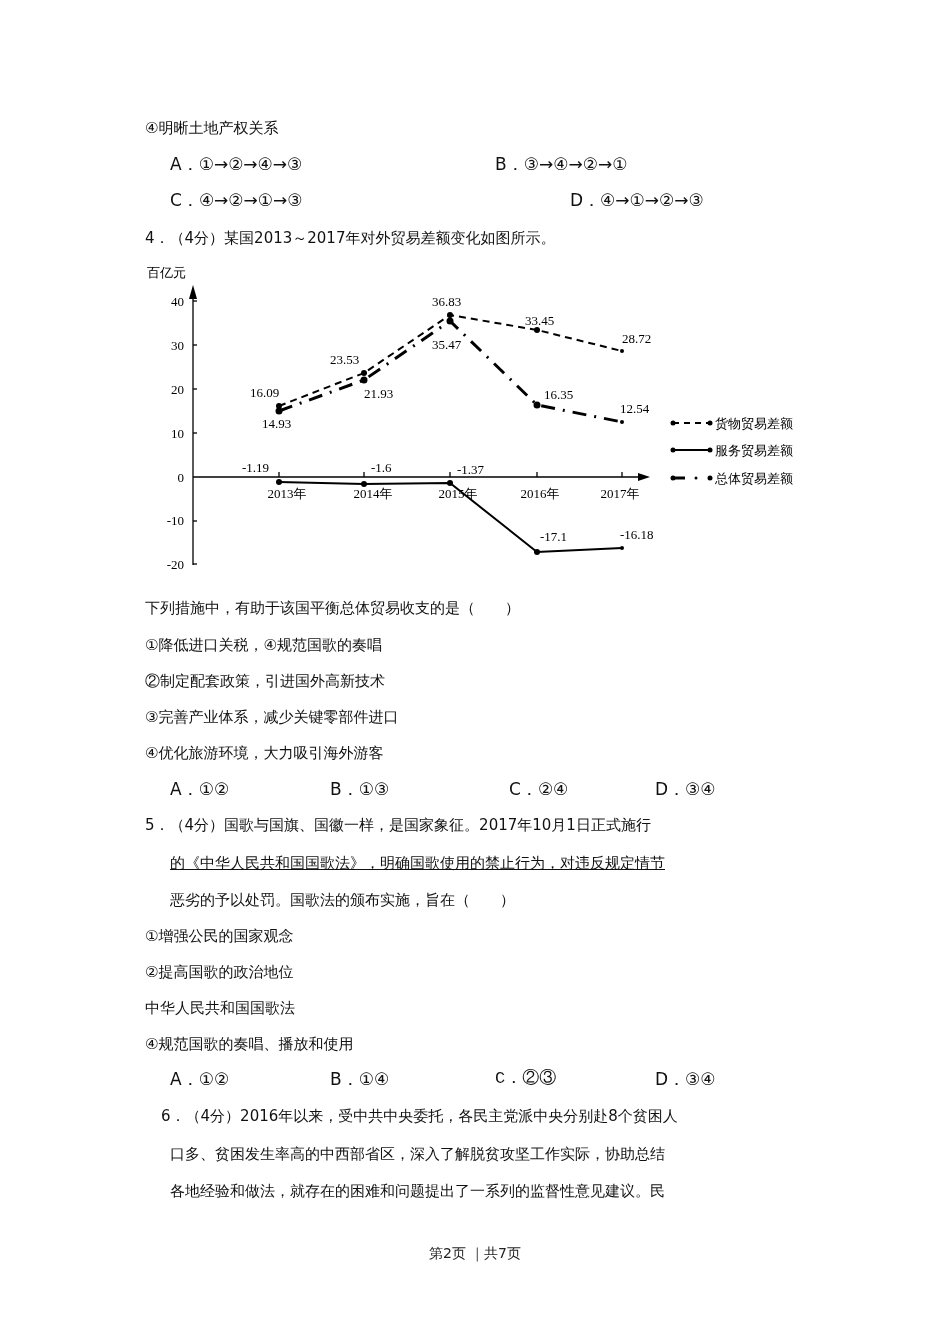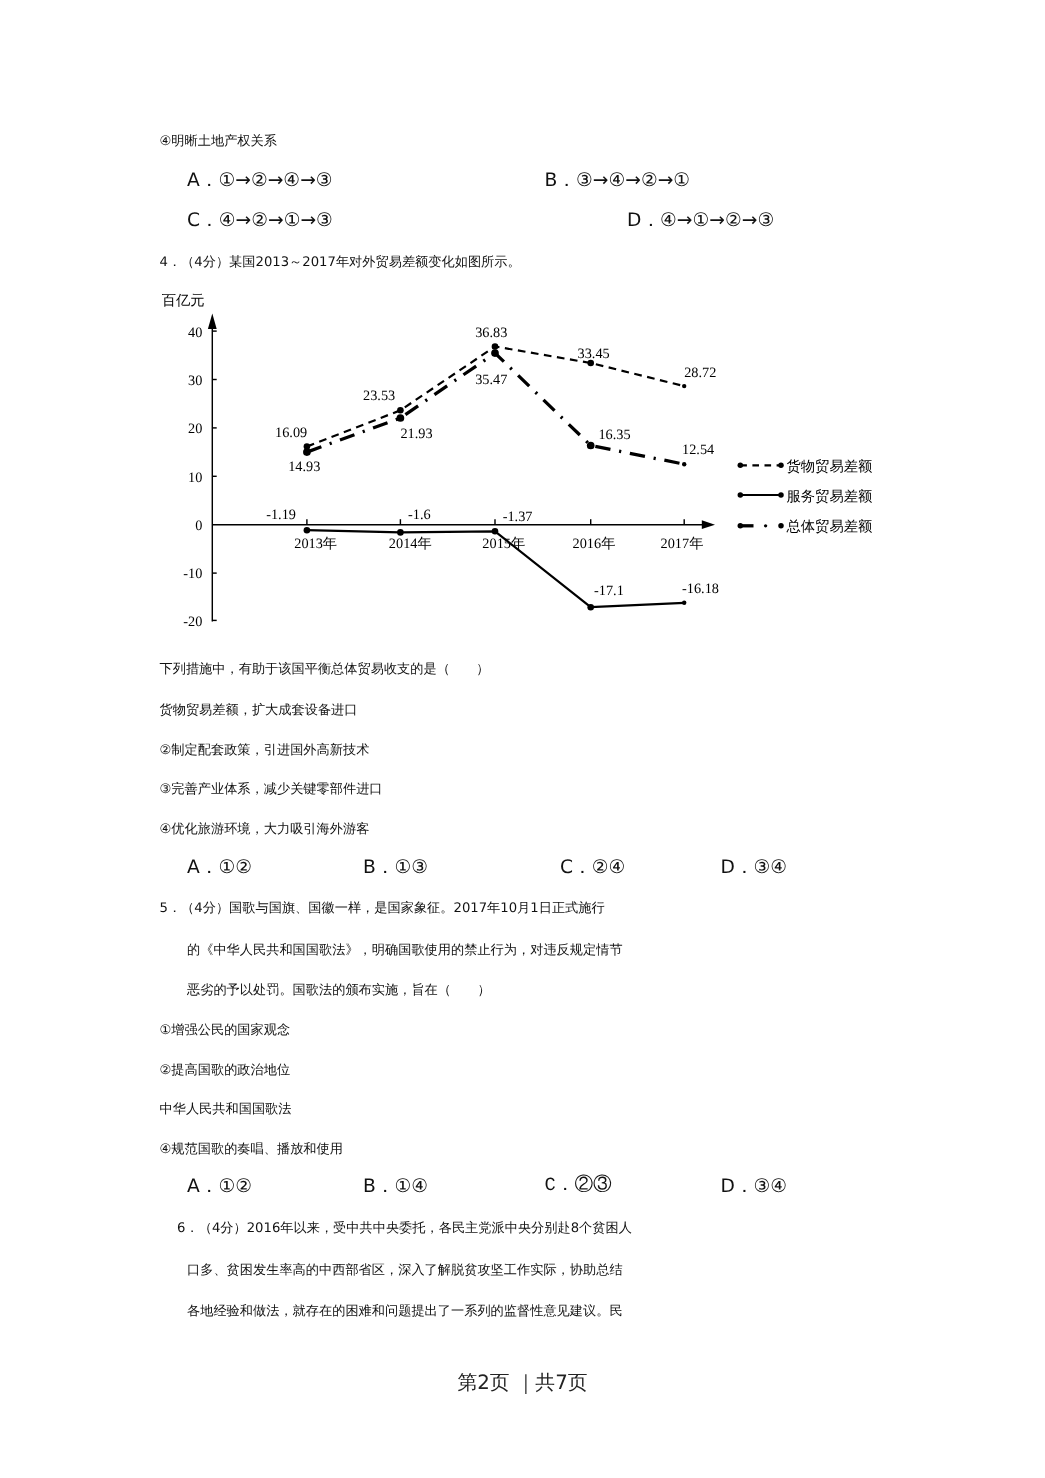--- a/index.html
+++ b/index.html
@@ -1,21 +1,21 @@
 <!DOCTYPE html>
 <html><head>
 <meta charset="utf-8">
 <style>
   html, body { margin:0; padding:0; background:#ffffff; }
   body { width:950px; height:1344px; position:relative; overflow:hidden;
          font-family:"DejaVu Sans","Liberation Sans",sans-serif; color:#111; }
-  .line { position:absolute; left:145px; font-size:12px; line-height:22px; white-space:nowrap; }
+  .line { position:absolute; left:145px; font-size:15px; line-height:22px; white-space:nowrap; }
   .indent { left:170px; }
   .opt { position:absolute; font-size:17px; line-height:22px; white-space:nowrap; }
-  .footer { position:absolute; top:1245px; left:0; width:950px; text-align:center; font-size:18px; color:#222; }
+  .footer { position:absolute; top:1245px; left:0; width:950px; text-align:center; font-size:14px; color:#222; }
   svg text { font-family:"Liberation Serif","DejaVu Serif",serif; }
   svg text.cn { font-family:"DejaVu Sans",sans-serif; }
 </style>
 </head>
 <body>
 
 <div class="line" style="top:117px;">④明晰土地产权关系</div>
 <div class="opt" style="top:153px;left:170px;"><span>A．</span><span>①→②→④→③</span></div>
 <div class="opt" style="top:153px;left:495px;"><span>B．</span><span>③→④→②→①</span></div>
 <div class="opt" style="top:189px;left:170px;"><span>C．</span><span>④→②→①→③</span></div>
@@ -127,31 +127,31 @@
       <line x1="673" y1="478" x2="685" y2="478" stroke="#000" stroke-width="3"></line>
       <circle cx="673" cy="478" r="2.5"></circle>
         <circle cx="696" cy="478" r="1.5"></circle>
         <circle cx="710" cy="478" r="2.5"></circle>
       <text class="cn" x="715" y="483" font-size="13">总体贸易差额</text>
     </g>
   </g>
 </svg>
 
 <div class="line" style="top:597px;">下列措施中，有助于该国平衡总体贸易收支的是（　　）</div>
-<div class="line" style="top:634px;">货物贸易差额，扩大成套设备进口</div>
-<div class="line" style="top:670px;">②制定配套政策，引进国外高新技术</div>
+<div class="line" style="top:634px;">①降低进口关税，④规范国歌的奏唱</div>
+<div class="line" style="top:670px;font-family:Liberation Serif, serif;">②制定配套政策，引进国外高新技术</div>
 <div class="line" style="top:706px;">③完善产业体系，减少关键零部件进口</div>
 <div class="line" style="top:742px;">④优化旅游环境，大力吸引海外游客</div>
 <div class="opt" style="top:778px;left:170px;"><span>A．</span><span>①②</span></div>
 <div class="opt" style="top:778px;left:330px;"><span>B．</span><span>①③</span></div>
 <div class="opt" style="top:778px;left:509px;"><span>C．</span><span>②④</span></div>
 <div class="opt" style="top:778px;left:655px;"><span>D．</span><span>③④</span></div>
 
 <div class="line" style="top:814px;">5．（4分）国歌与国旗、国徽一样，是国家象征。2017年10月1日正式施行</div>
-<div class="line indent" style="top:852px;">的《中华人民共和国国歌法》，明确国歌使用的禁止行为，对违反规定情节</div>
+<div class="line indent" style="top:852px;text-decoration:underline;">的《中华人民共和国国歌法》，明确国歌使用的禁止行为，对违反规定情节</div>
 <div class="line indent" style="top:889px;">恶劣的予以处罚。国歌法的颁布实施，旨在（　　）</div>
 <div class="line" style="top:925px;">①增强公民的国家观念</div>
 <div class="line" style="top:961px;">②提高国歌的政治地位</div>
 <div class="line" style="top:997px;">中华人民共和国国歌法</div>
 <div class="line" style="top:1033px;">④规范国歌的奏唱、播放和使用</div>
 <div class="opt" style="top:1068px;left:170px;"><span>A．</span><span>①②</span></div>
 <div class="opt" style="top:1068px;left:330px;"><span>B．</span><span>①④</span></div>
 <div class="opt" style="top:1068px;left:495px;font-family:Liberation Mono, monospace;"><span>C．</span><span>②③</span></div>
 <div class="opt" style="top:1068px;left:655px;"><span>D．</span><span>③④</span></div>
 

